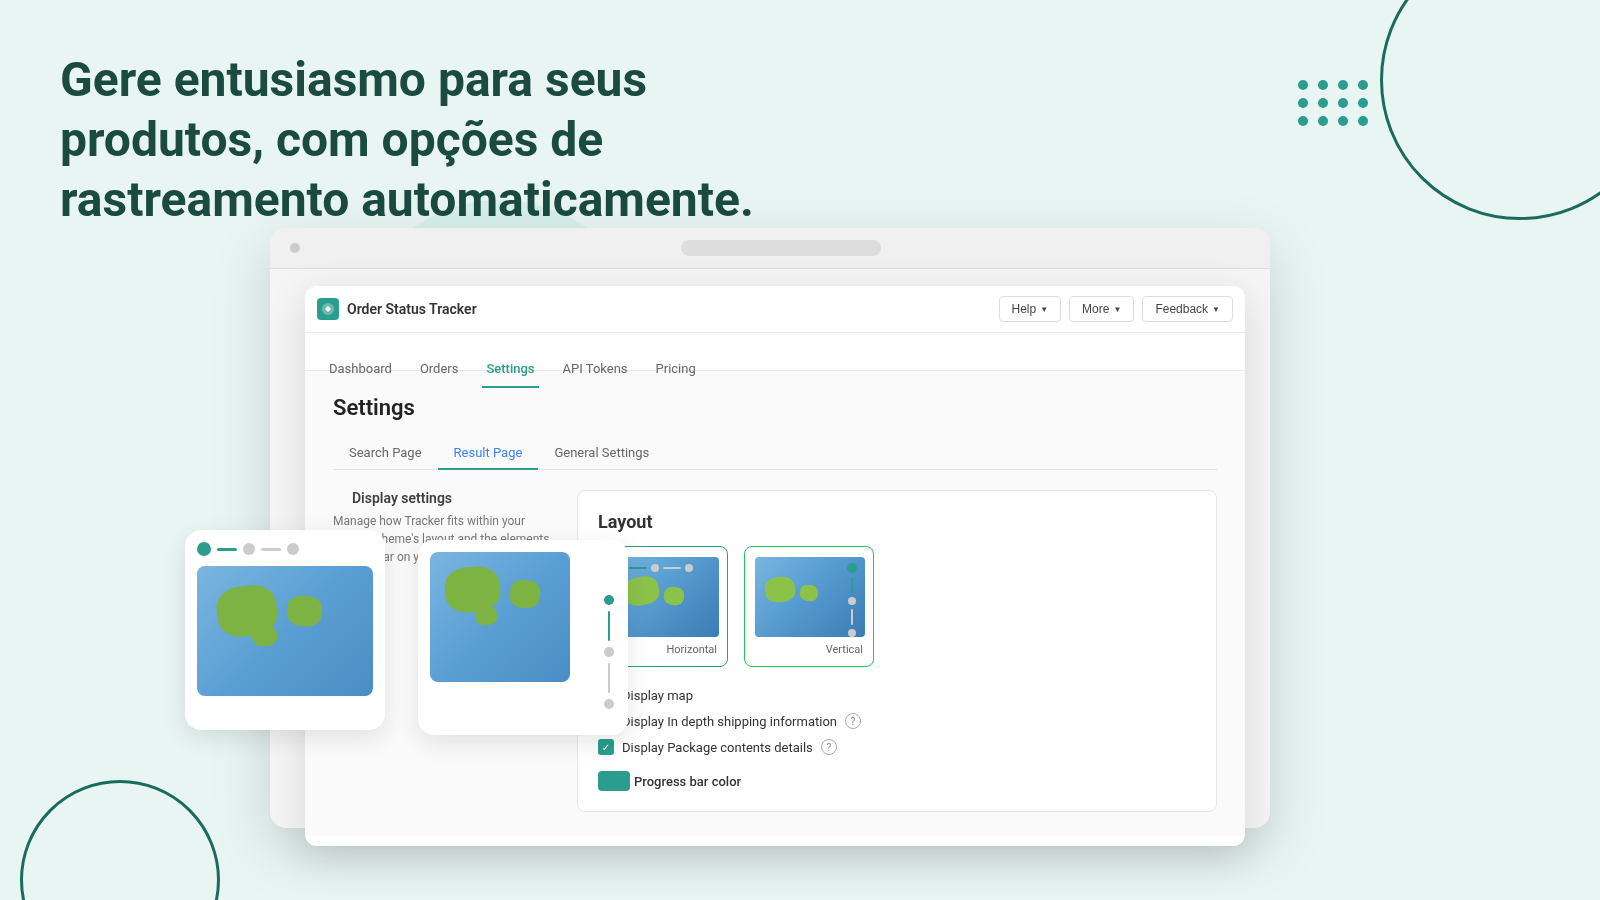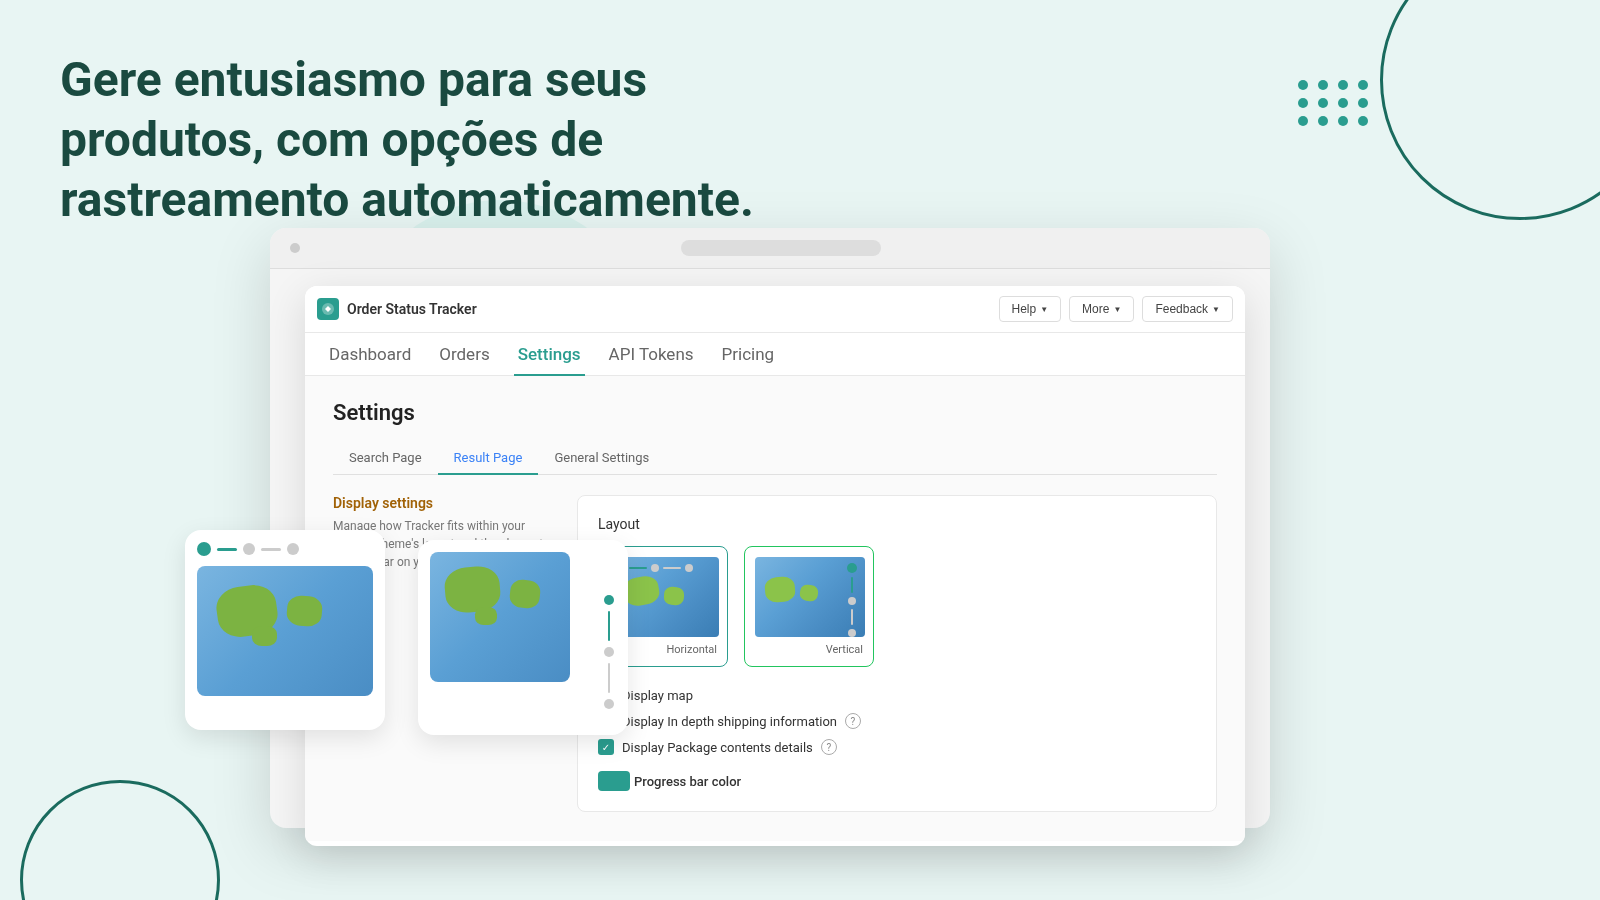--- a/index.html
+++ b/index.html
@@ -174,26 +174,26 @@
     
     .nav-tabs {
       display: flex;
       gap: 20px;
       padding: 0 20px;
       border-bottom: 1px solid #e8e8e8;
       background: white;
     }
     .nav-tab {
       padding: 10px 4px;
-      font-size: 17px;
+      font-size: 13px;
       color: #666;
       cursor: pointer;
       border-bottom: 2px solid transparent;
       position: relative;
-      top: 1px;
+      top: 18px;
     }
     .nav-tab.active {
       color: #2a9d8f;
       border-bottom: 2px solid #2a9d8f;
       font-weight: 500;
     }
 
     
     .settings-content {
       padding: 24px 28px;
@@ -234,40 +234,41 @@
       display: flex;
       gap: 24px;
     }
     .settings-left {
       width: 220px;
       flex-shrink: 0;
     }
     .settings-left h3 {
       font-size: 14px;
       font-weight: 600;
-      color: #a16207;
+      color: #404040;
       margin-bottom: 6px;
+      margin-left: 19px;
     }
     .settings-left p {
       font-size: 12px;
       color: #777;
       line-height: 1.5;
     }
     .settings-right {
       flex: 1;
       background: white;
       border-radius: 8px;
       padding: 20px;
       border: 1px solid #e8e8e8;
     }
 
     
     .layout-title {
-      font-size: 14px;
-      font-weight: 400;
+      font-size: 18px;
+      font-weight: 700;
       color: #333;
       margin-bottom: 14px;
     }
     .layout-options {
       display: flex;
       gap: 16px;
       margin-bottom: 20px;
     }
     .layout-card {
       border: 1px solid #22c55e;

